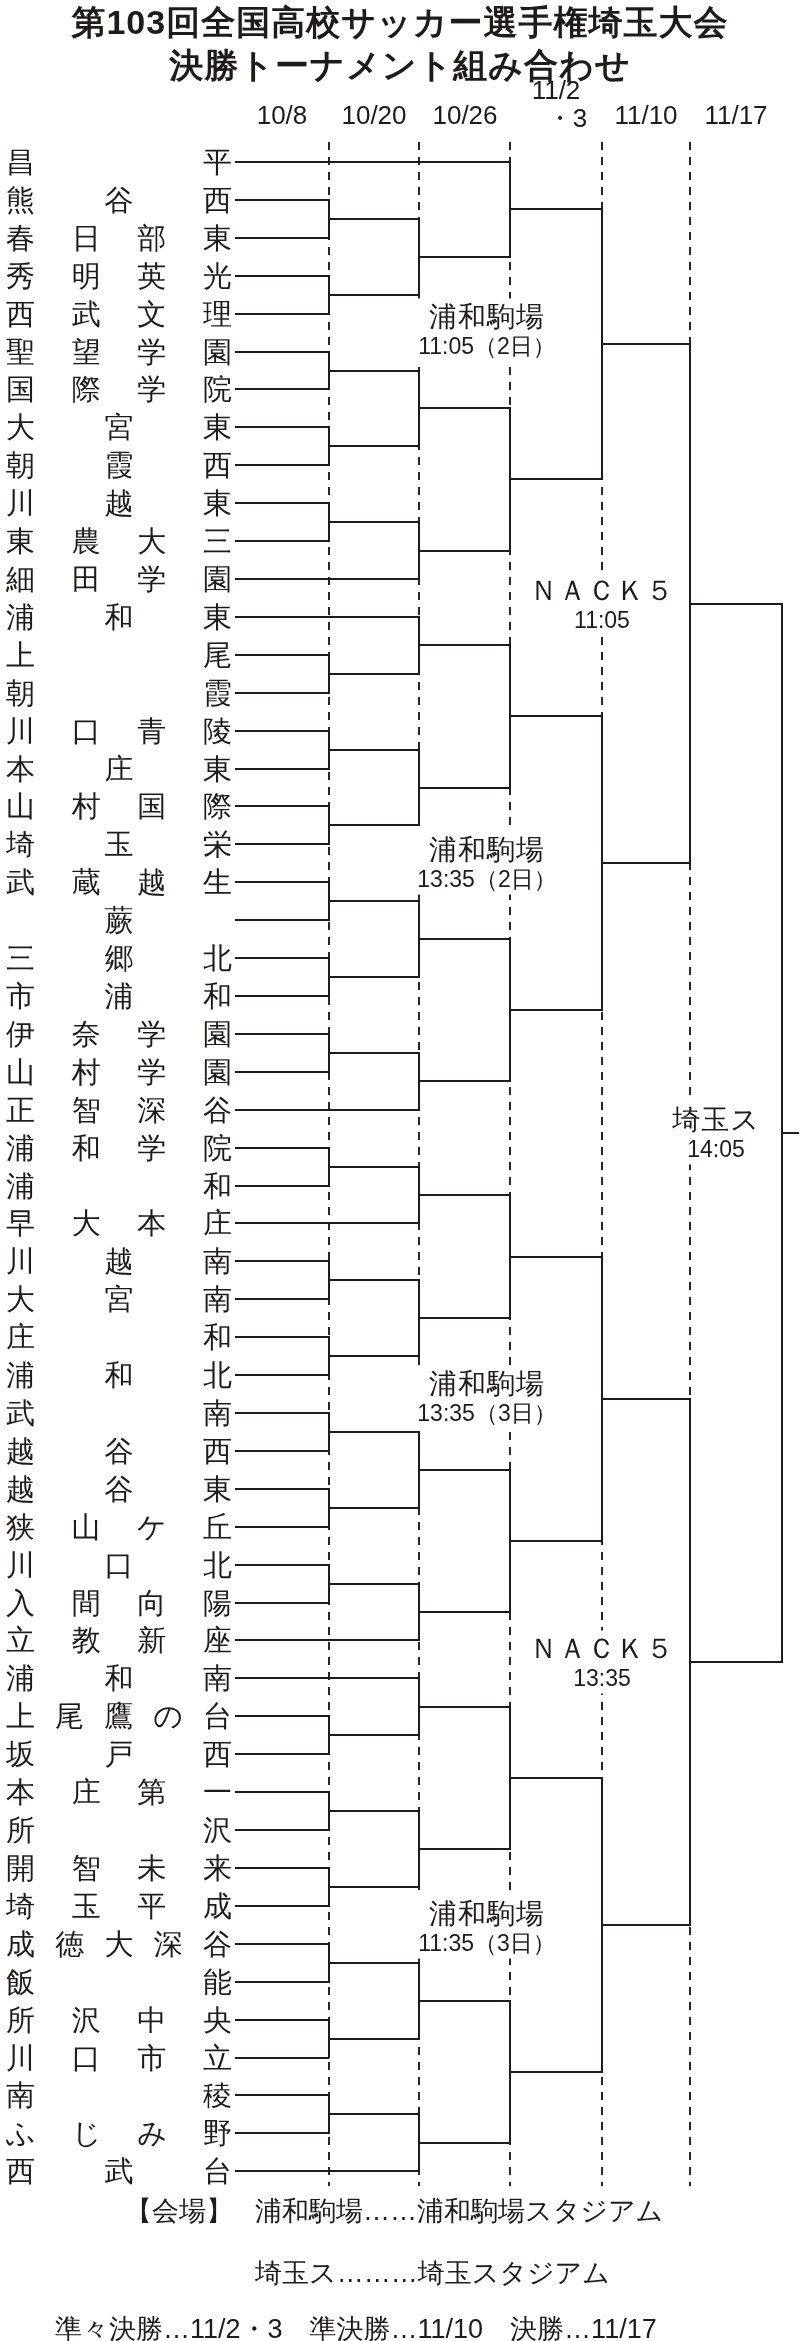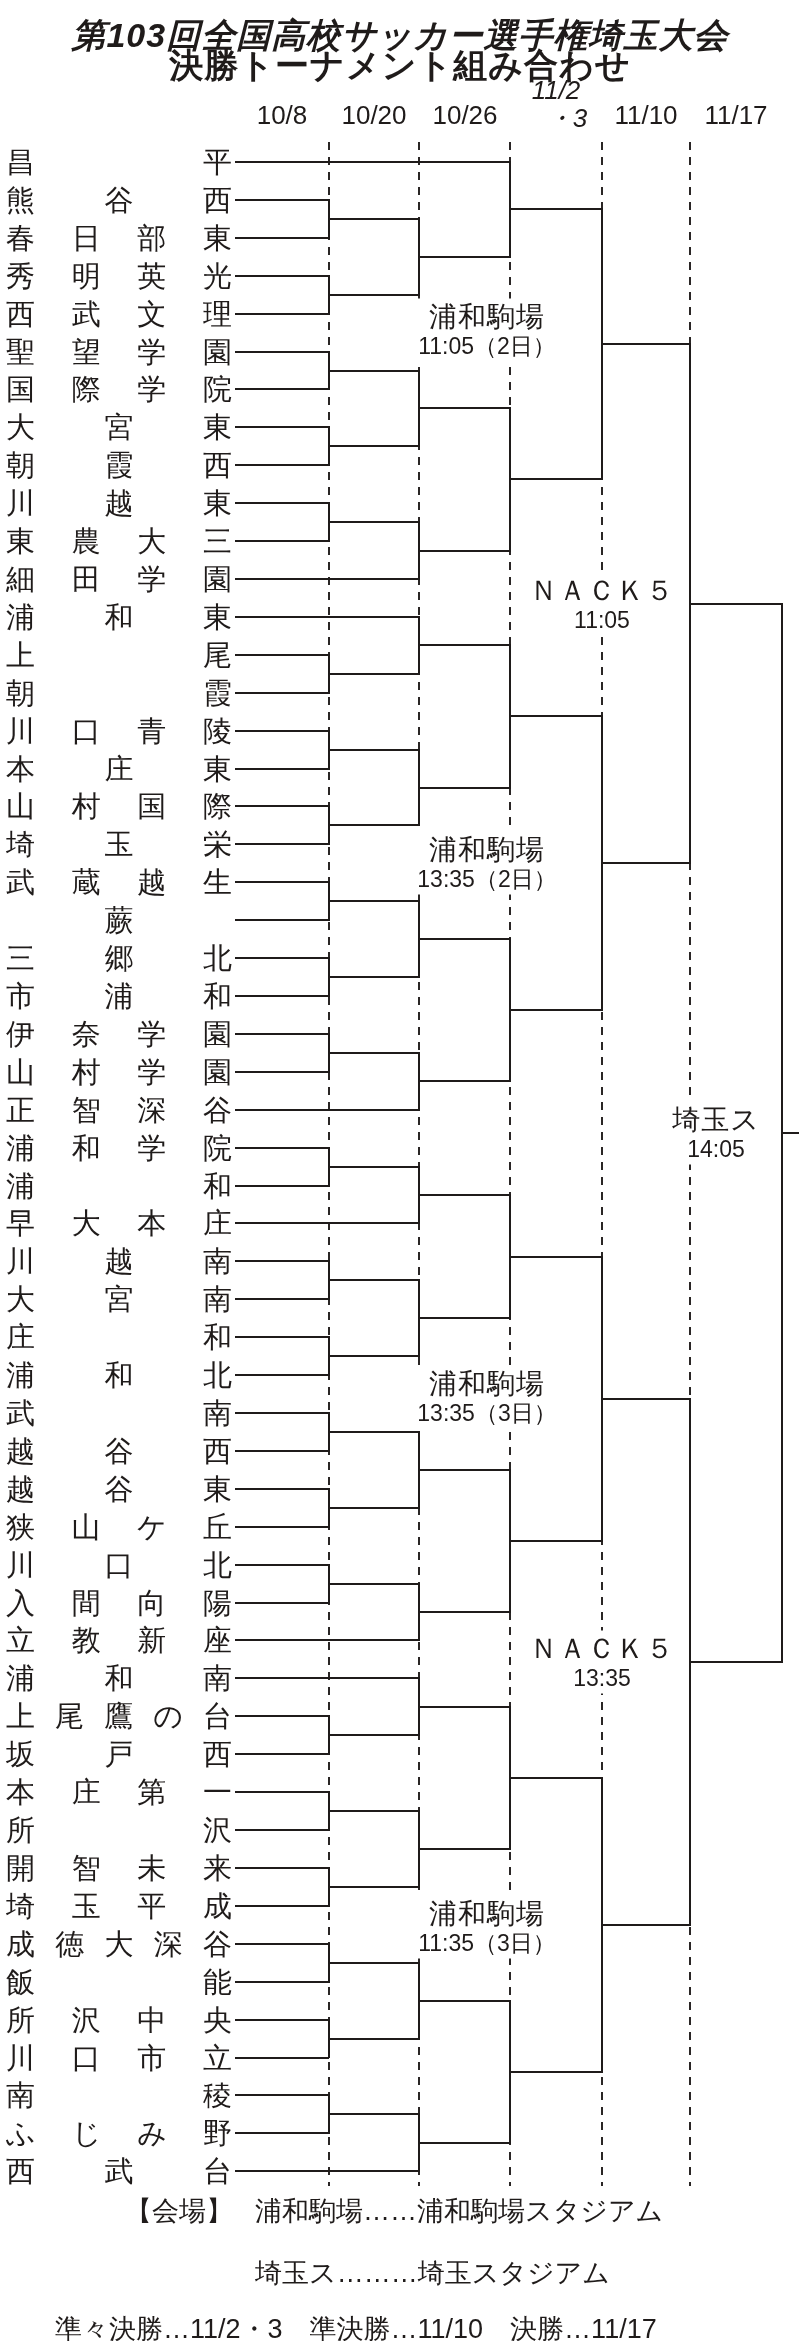--- a/index.html
+++ b/index.html
@@ -35,27 +35,27 @@
     background:#ffffff;text-align:center;white-space:nowrap;padding:2px 5px;z-index:5;
   }
   .venue-label .v1{font-size:28px;line-height:32px;letter-spacing:1px;}
   .venue-label .v2{font-size:23px;line-height:27px;}
   .footer-text{position:absolute;font-size:27px;line-height:30px;white-space:nowrap;}
 </style>
 </head>
 <body>
 
 <div id="stage">
-  <div class="title" style="top:16px;font-style:italic;">第103回全国高校サッカー選手権埼玉大会</div>
+  <div class="title" style="top:3px;">第103回全国高校サッカー選手権埼玉大会</div>
   <div class="title" style="top:46px;">決勝トーナメント組み合わせ</div>
   <div id="dates">
       <div class="date-cell" style="left: 282px; top: 101px;">10/8</div>
       <div class="date-cell" style="left: 374px; top: 101px;">10/20</div>
       <div class="date-cell" style="left: 465px; top: 101px;">10/26</div>
-      <div class="date-cell" style="left: 556px; top: 76px; font-style: italic;">
+      <div class="date-cell" style="left: 556px; top: 76px;">
         <div>11/2</div>
         <div style="padding-left:22px;">・3</div>
       </div>
       <div class="date-cell" style="left: 646px; top: 101px;">11/10</div>
       <div class="date-cell" style="left: 736px; top: 101px;">11/17</div>
     </div>
   <div id="bracket">
       <div class="vdash" style="left: 328px;"></div>
       <div class="vdash" style="left: 418px;"></div>
       <div class="vdash" style="left: 509px;"></div>

